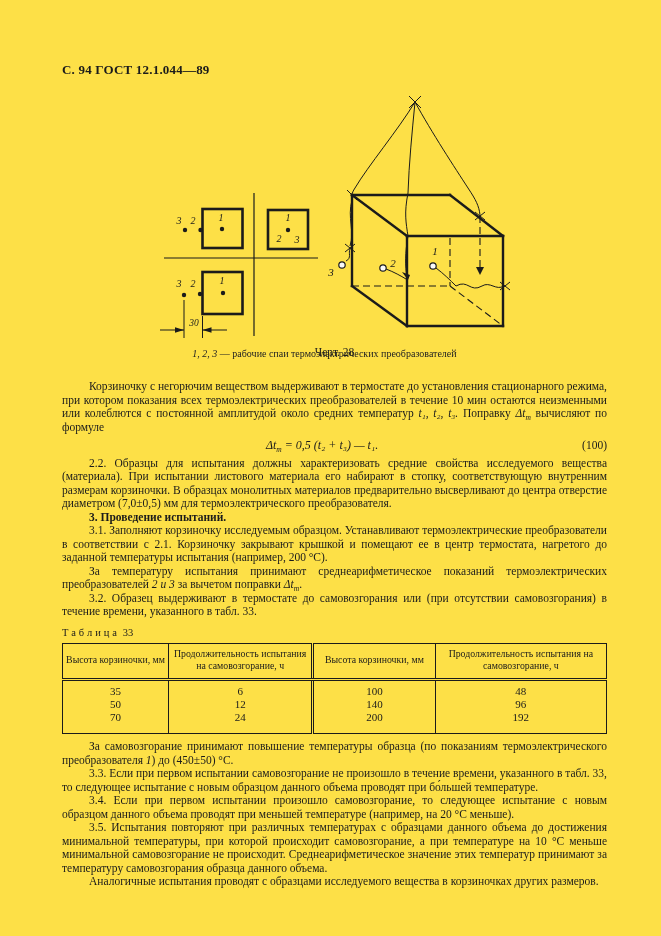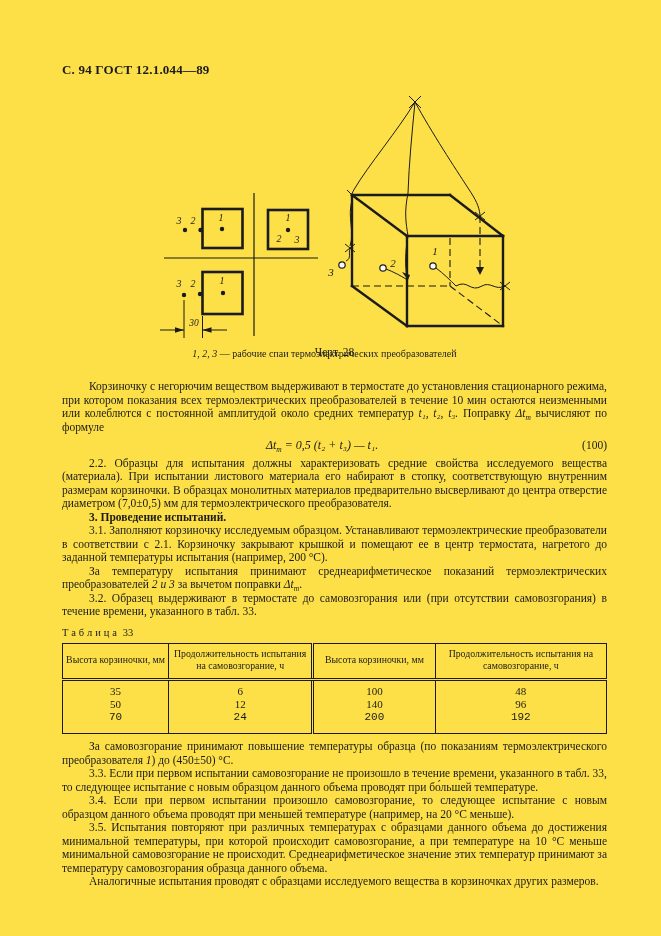--- a/index.html
+++ b/index.html
@@ -29,21 +29,21 @@
     border-left:1px solid #1b1b1b;border-right:1px solid #1b1b1b;
     border-bottom:3px double #1b1b1b;
     font-weight:normal;font-size:9.8px;line-height:12px;
     padding:4px 3px 6px;text-align:center;vertical-align:middle;
   }
   table.gost td{
     border-left:1px solid #1b1b1b;border-right:1px solid #1b1b1b;
     font-size:11px;line-height:13px;text-align:center;padding:0;
   }
   table.gost tr.first td{padding-top:4px;}
-  table.gost tr.last td{padding-bottom:9px;font-family:Liberation Mono, monospace;}
+  table.gost tr.last td{padding-bottom:9px;}
   table.gost th.dbl, table.gost td.dbl{border-left:3px double #1b1b1b;}
   .c1{width:19.5%;} .c2{width:26.5%;} .c3{width:22.5%;} .c4{width:31.5%;}
 </style>
 </head>
 <body>
 
 <div class="page">
 
   <div class="hdr">С. 94 ГОСТ 12.1.044—89</div>
 

